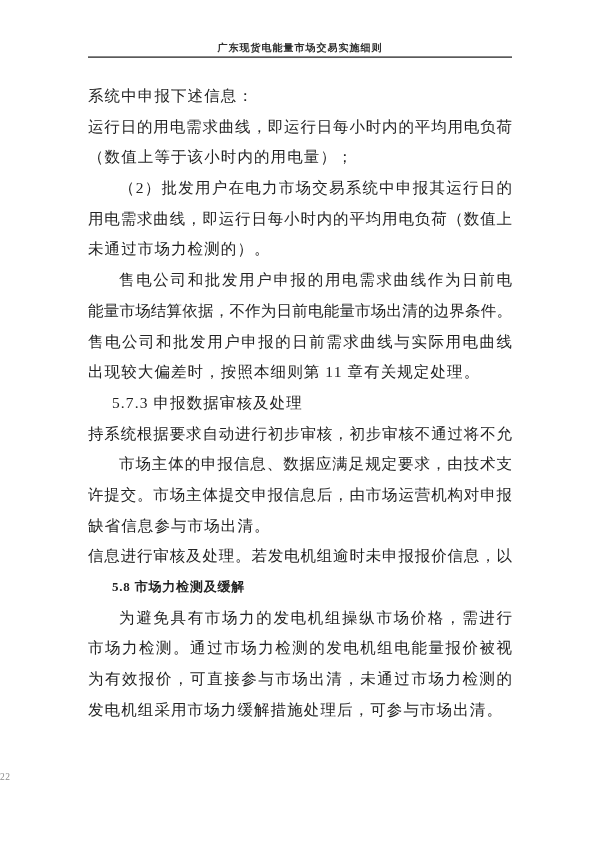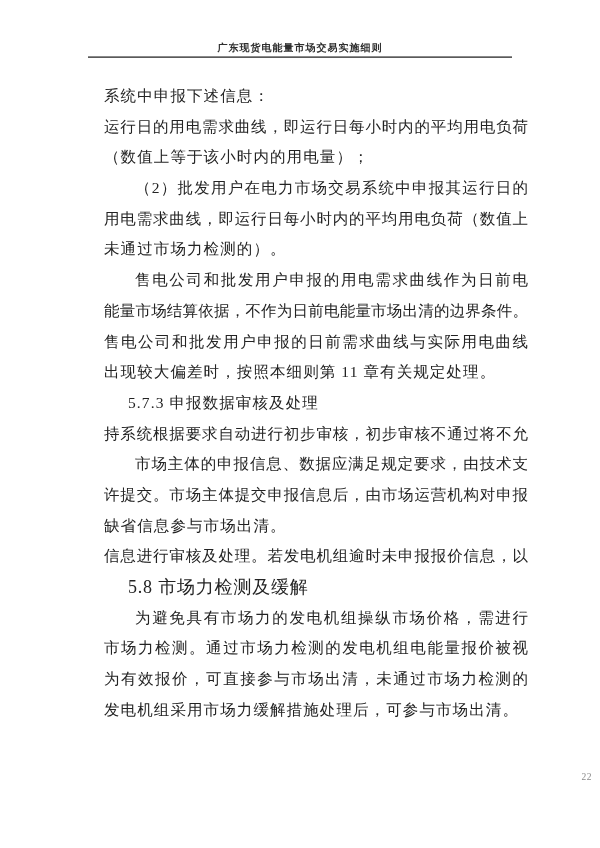--- a/index.html
+++ b/index.html
@@ -30,38 +30,38 @@
     left: 88px;
     width: 424px;
     height: 2px;
     background: #5a5a5a;
     border-top: 1px solid #8a8a8a;
     box-sizing: border-box;
   }
   .doc-body {
     position: absolute;
     top: 81px;
-    left: 104px;
+    left: 88px;
     width: 424px;
     font-size: 15.5px;
     line-height: 30.7px;
     color: #232323;
   }
   .ln { height: 30.7px; overflow: hidden; white-space: nowrap; }
   .fill { text-align: justify; text-align-last: justify; white-space: normal; }
   .nf { letter-spacing: 1.1px; }
   .ind { text-indent: 31px; }
   .hind { text-indent: 24px; }
-  .h2 { font-weight: 400; font-size: 18px; letter-spacing: 0.8px; }
+  .h2 { font-weight: 700; font-size: 13px; letter-spacing: 0.8px; }
   .footer-page {
     position: absolute;
     top: 772px;
     left: 0;
     width: 592px;
-    text-align: right;
+    text-align: left;
     font-size: 9.5px;
     color: #8a8a8a;
     letter-spacing: 0.5px;
   }
 </style>
 </head>
 <body>
 
 <div class="page">
 

